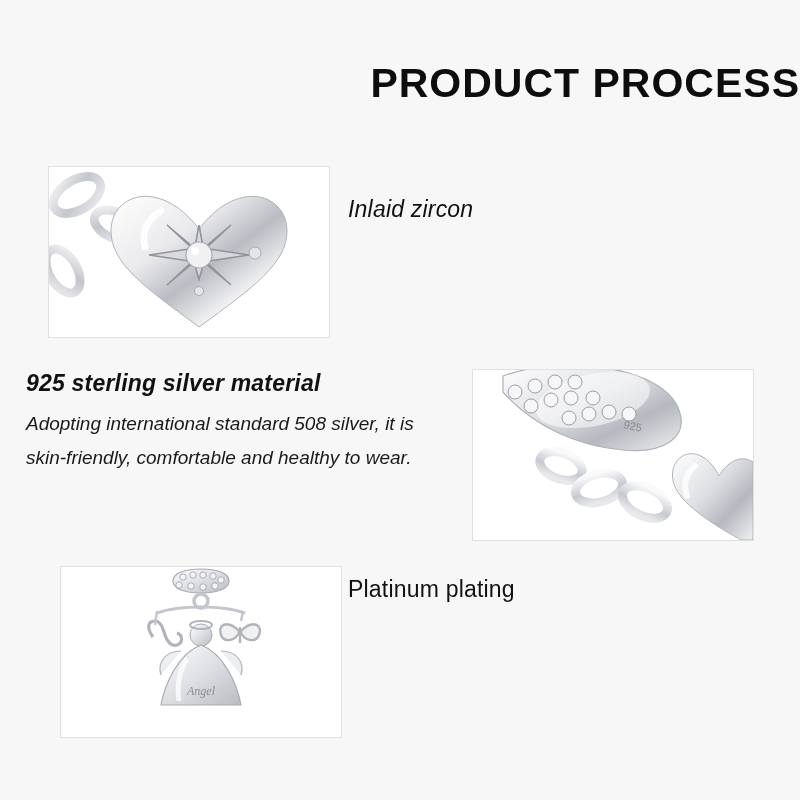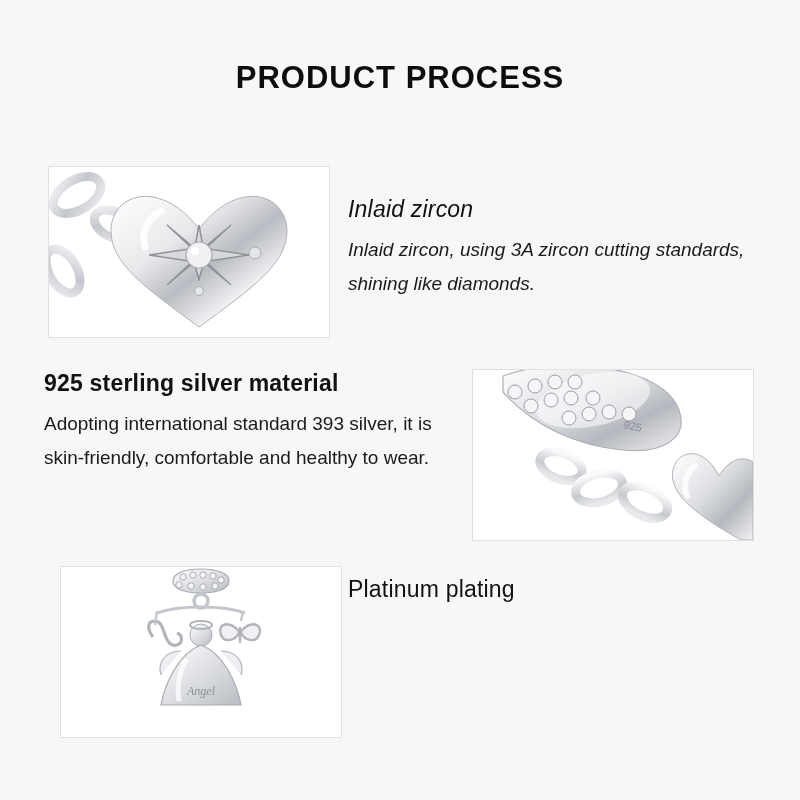--- a/index.html
+++ b/index.html
@@ -18,22 +18,22 @@
     position: relative;
     width: 800px;
     height: 800px;
     background: #f7f7f7;
   }
   .title {
     position: absolute;
     top: 60px;
     left: 0;
     width: 800px;
-    text-align: center;
-    font-size: 31px;
+    text-align: right;
+    font-size: 41px;
     font-weight: bold;
     letter-spacing: 1px;
     color: #0d0d0d;
     font-family: "Liberation Sans", sans-serif;
   }
   .photo {
     position: absolute;
     background: #ffffff;
     border: 1px solid #e0e0e0;
     overflow: hidden;
@@ -57,21 +57,21 @@
     color: #1a1a1a;
     margin: 0;
   }
 
   
   #photo1 { left: 48px; top: 166px; width: 280px; height: 170px; }
   #text1  { left: 348px; top: 196px; width: 430px; font-style: italic; }
 
   
   #photo2 { left: 472px; top: 369px; width: 280px; height: 170px; }
-  #text2  { left: 44px;  top: 370px; width: 430px; }
+  #text2  { left: 26px;  top: 370px; width: 430px; font-style: italic; }
 
   
   #photo3 { left: 60px; top: 566px; width: 280px; height: 170px; text-align: right; }
   #text3  { left: 348px; top: 576px; width: 440px; }
 
   
   .svgwrap { width: 100%; height: 100%; display: block; }
 </style>
 </head>
 <body>
@@ -117,21 +117,20 @@
       </g>
       <circle cx="150" cy="88" r="13" fill="#f1f1f3" stroke="#a8abb1" stroke-width="1.2"></circle>
       <circle cx="146" cy="84" r="4" fill="#ffffff"></circle>
       <circle cx="206" cy="86" r="6" fill="#e4e5e8" stroke="#a8abb1" stroke-width="1"></circle>
       <circle cx="150" cy="124" r="4.5" fill="#e4e5e8" stroke="#a8abb1" stroke-width="1"></circle>
     </svg>
   </div>
 
   <div class="txt-block" id="text1">
     <p class="heading">Inlaid zircon</p>
-    <p class="body">Inlaid zircon, using 3A zircon cutting standards, shining like diamonds.</p>
   </div>
 
   <div class="photo" id="photo2">
     <svg class="svgwrap" viewBox="0 0 280 170" preserveAspectRatio="xMidYMid slice">
       <defs>
         <linearGradient id="g2" x1="0" y1="0" x2="1" y2="1">
           <stop offset="0%" stop-color="#ffffff"></stop>
           <stop offset="45%" stop-color="#dcdee2"></stop>
           <stop offset="70%" stop-color="#b5b8be"></stop>
           <stop offset="100%" stop-color="#f0f0f2"></stop>
@@ -168,21 +167,21 @@
       <ellipse cx="126" cy="118" rx="24" ry="14" fill="none" stroke="url(#g2b)" stroke-width="9" transform="rotate(-15 126 118)"></ellipse>
       <ellipse cx="172" cy="132" rx="24" ry="14" fill="none" stroke="url(#g2b)" stroke-width="9" transform="rotate(25 172 132)"></ellipse>
 
       <path d="M268 170 C 214 140 196 120 200 100 C 203 86 216 80 228 86 C 236 90 242 98 246 106 C 254 92 268 84 280 92 L 280 170 Z" fill="url(#g2)" stroke="#b0b3b9" stroke-width="1"></path>
       <path d="M222 96 C 212 104 210 116 214 126" stroke="#ffffff" stroke-width="6" fill="none" opacity="0.8" stroke-linecap="round"></path>
     </svg>
   </div>
 
   <div class="txt-block" id="text2">
     <p class="heading bold">925 sterling silver material</p>
-    <p class="body">Adopting international standard 393 silver, it is skin-friendly, comfortable and healthy to wear.</p>
+    <p class="body">Adopting international standard 508 silver, it is skin-friendly, comfortable and healthy to wear.</p>
   </div>
 
   <div class="photo" id="photo3">
     <svg class="svgwrap" viewBox="0 0 280 170" preserveAspectRatio="xMidYMid meet">
       <defs>
         <linearGradient id="g3" x1="0" y1="0" x2="1" y2="1">
           <stop offset="0%" stop-color="#ffffff"></stop>
           <stop offset="50%" stop-color="#dddfe3"></stop>
           <stop offset="100%" stop-color="#b9bcc2"></stop>
         </linearGradient>

